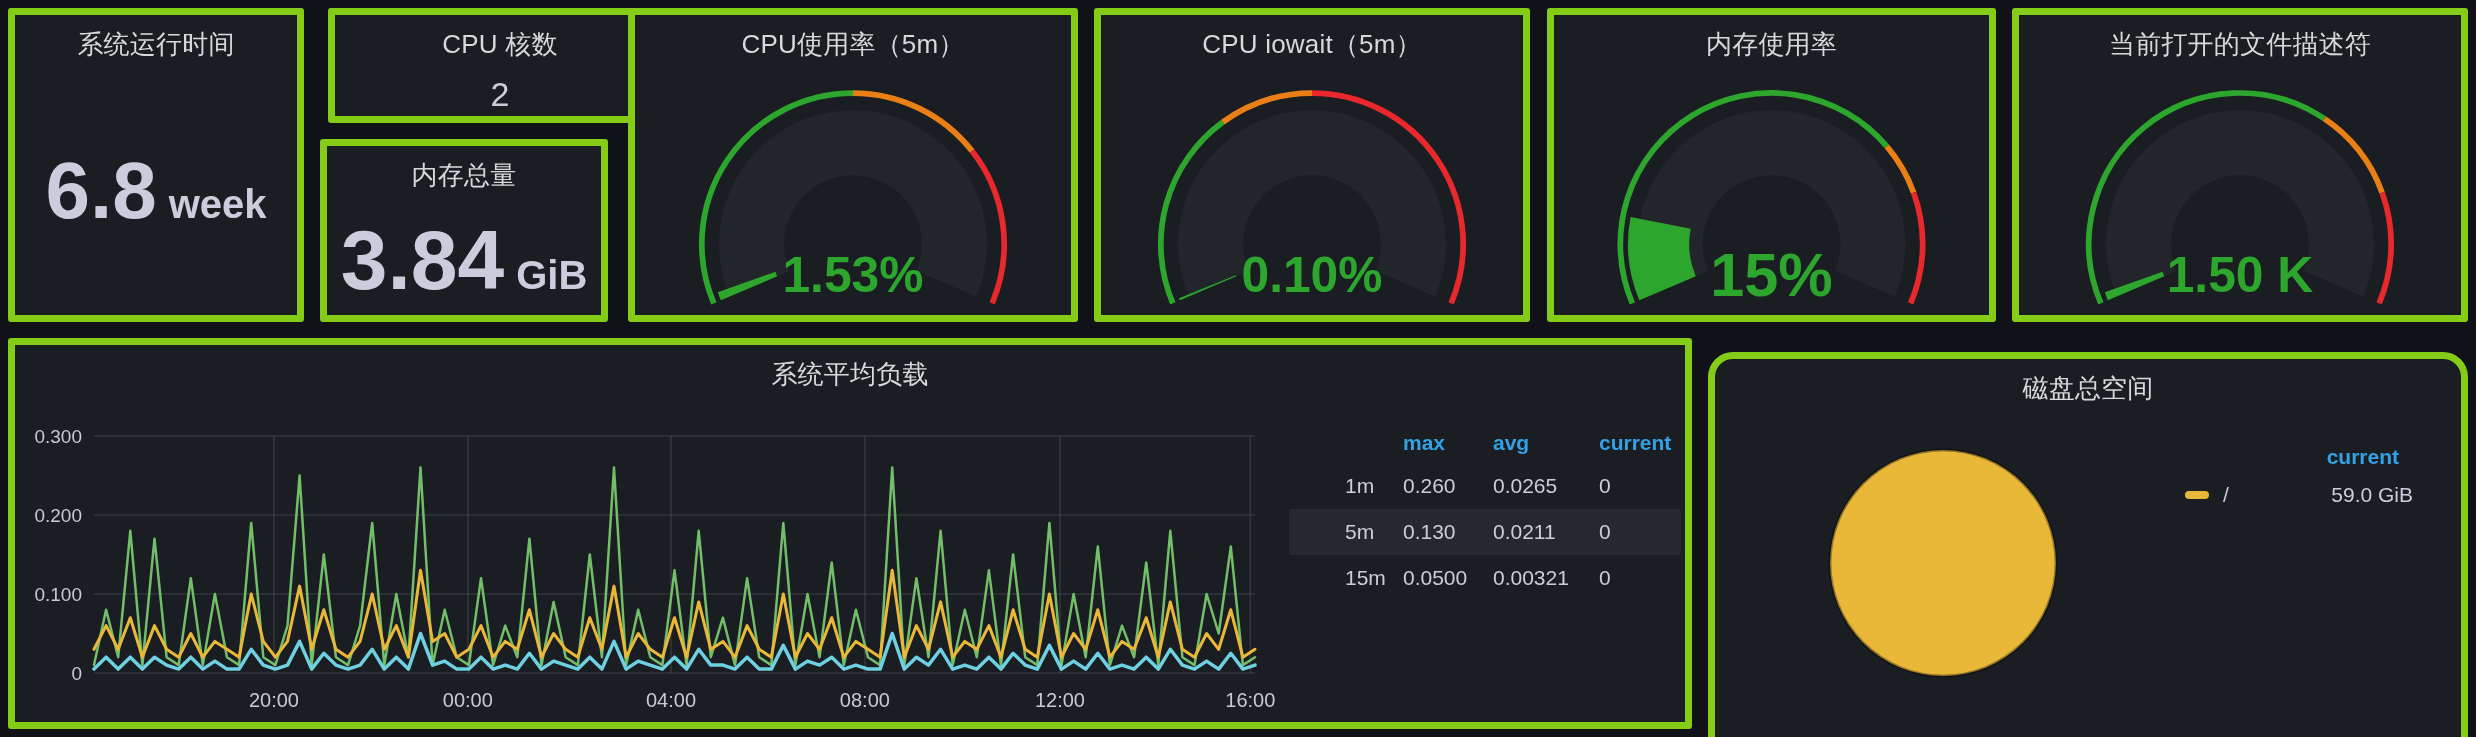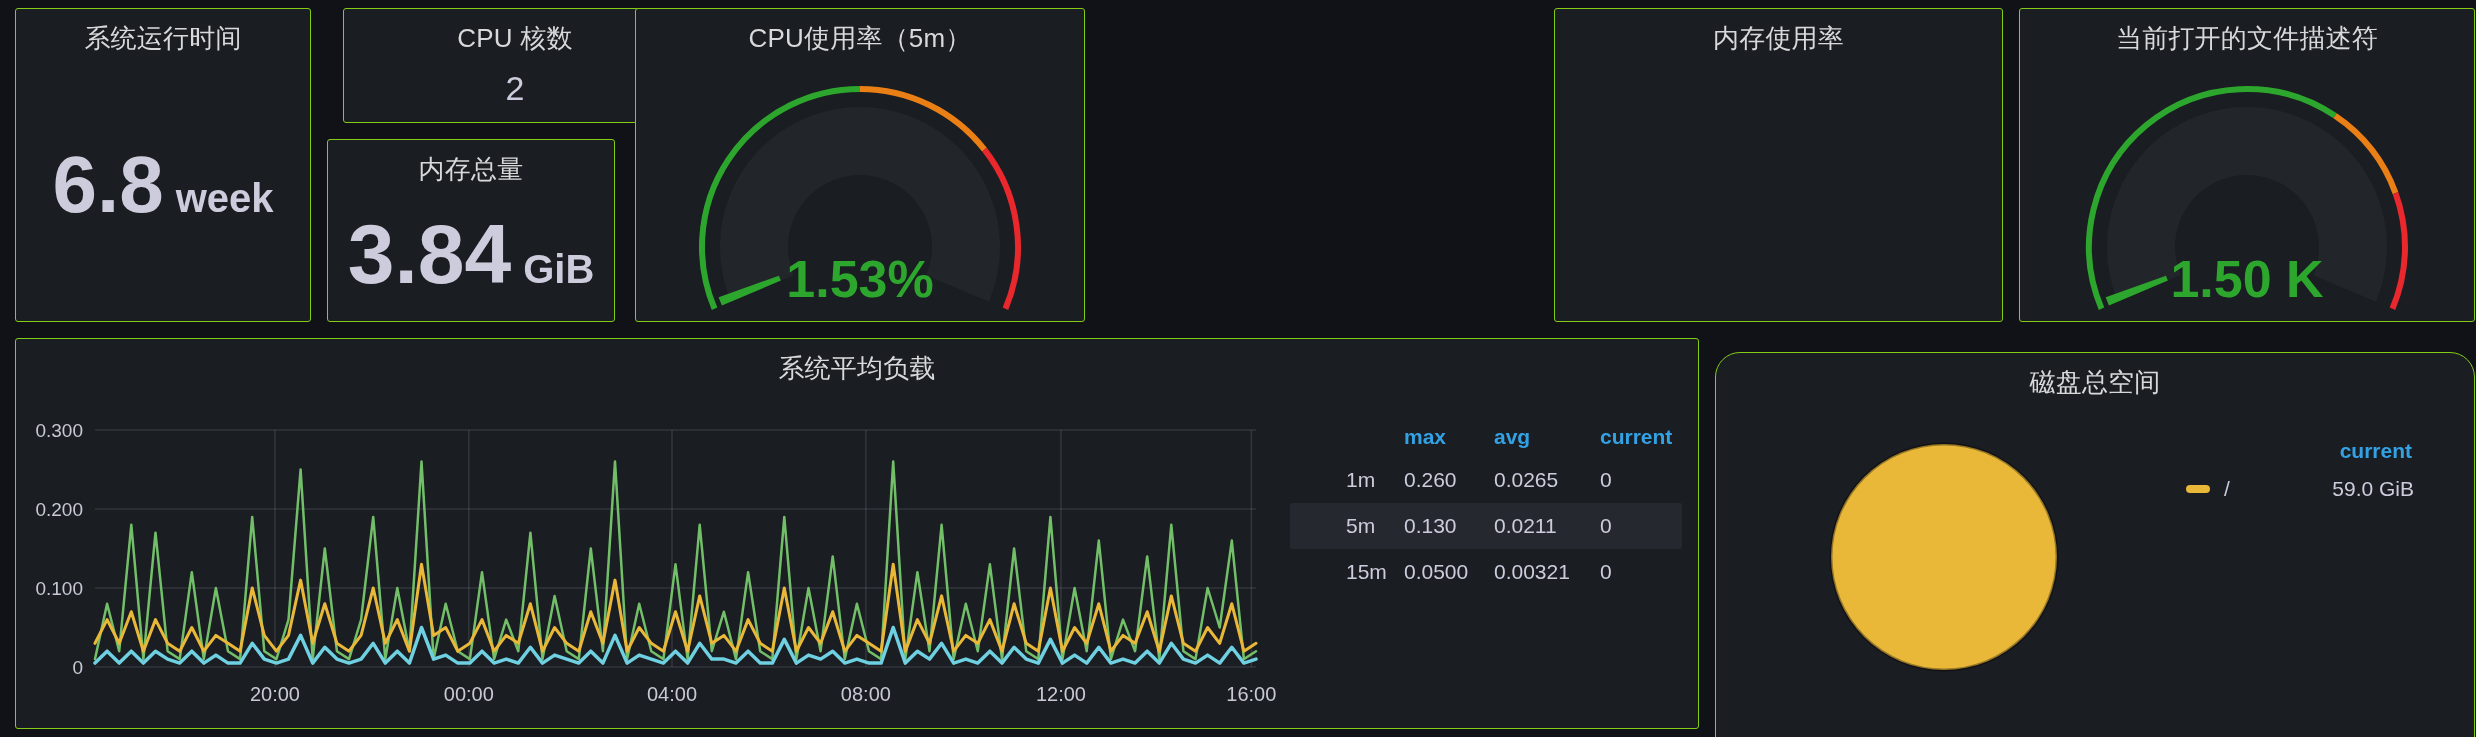--- a/index.html
+++ b/index.html
@@ -1,18 +1,18 @@
 <!DOCTYPE html>
 <html><head>
 <meta charset="utf-8">
 <style>
   html,body{margin:0;padding:0;background:#111217;width:2476px;height:737px;overflow:hidden;
     font-family:"Liberation Sans","DejaVu Sans",sans-serif;color:#ccccdc;}
   .dashboard{position:relative;width:2476px;height:737px;}
-  .panel{position:absolute;background:#1a1d22;border:1px solid #84cc16;border-radius:3px;box-sizing:border-box;margin-left:7px;}
+  .panel{position:absolute;background:#1a1d22;border:7px solid #84cc16;border-radius:3px;box-sizing:border-box;}
   .panel-title{position:absolute;top:12px;left:0;right:0;text-align:center;font-size:26px;font-weight:500;
     color:#d8d9da;white-space:nowrap;letter-spacing:.2px;}
   .stat-line{position:absolute;left:0;right:0;display:flex;justify-content:center;align-items:baseline;gap:12px;
     color:#ccccdc;}
   .stat-num{font-size:80px;font-weight:700;line-height:1;}
   .stat-num.small{font-size:34px;font-weight:500;}
   .stat-unit{font-size:40px;font-weight:600;line-height:1;}
   .gauge-host{position:absolute;left:0;right:0;top:34px;bottom:0;}
   .gauge-host svg{width:100%;height:100%;display:block;}
   .chart-host{position:absolute;inset:0;}
@@ -36,21 +36,21 @@
 <div class="dashboard">
 
   <section class="panel" style="left:8px;top:8px;width:296px;height:314px;">
     <div class="panel-title">系统运行时间</div>
     <div class="stat-line" style="top:136px;">
       <span class="stat-num">6.8</span>
       <span class="stat-unit">week</span>
     </div>
   </section>
 
-  <section class="panel" style="left:336px;top:8px;width:344px;height:115px;">
+  <section class="panel" style="left:328px;top:8px;width:344px;height:115px;">
     <div class="panel-title">CPU 核数</div>
     <div class="stat-line" style="top:62px;">
       <span class="stat-num small">2</span>
     </div>
   </section>
 
   <section class="panel" style="left:320px;top:139px;width:288px;height:183px;">
     <div class="panel-title">内存总量</div>
     <div class="stat-line" style="top:72px;">
       <span class="stat-num" style="font-size:84px;">3.84</span>
@@ -65,23 +65,46 @@
           <path d="M 95.12932051665837 258.70235798849836 A 140 140 0 1 1 352.87067948334175 258.7023579884982 L 290.27634944857573 232.13264125122762 A 72 72 0 1 0 157.72365055142433 232.13264125122774 Z" fill="#22262b"></path>
           <path d="M 78.56023315451446 265.7355183013053 A 158 158 0 0 1 223.99999999999997 46" stroke="#2da62d" stroke-width="6" fill="none"></path>
           <path d="M 223.99999999999997 46 A 158 158 0 0 1 348.4717362745929 106.68203213800545" stroke="#ea8015" stroke-width="6" fill="none"></path>
           <path d="M 348.4717362745929 106.68203213800545 A 158 158 0 0 1 369.4397668454857 265.7355183013051" stroke="#e8282c" stroke-width="6" fill="none"></path>
           <path d="M 85.92427198213397 262.60966927339115 A 150 150 0 0 1 82.64069344683418 254.17515770586166 L 142.95399757618492 232.76709041802735 A 86 86 0 0 0 144.83658260309016 237.60287705007758 Z" fill="#2da62d"></path>
           <text x="224" y="236" text-anchor="middle" dominant-baseline="central" font-size="52" font-weight="700" fill="#2da62d">1.53%</text>
         </svg>
       </div>
   </section>
 
+  <section class="panel" style="left:1094px;top:8px;width:436px;height:314px;">
+    <div class="panel-title">CPU iowait（5m）</div>
+    <div class="gauge-host">
+        <svg viewBox="0 0 434 278">
+          <path d="M 88.12932051665837 258.70235798849836 A 140 140 0 1 1 345.87067948334175 258.7023579884982 L 283.27634944857573 232.13264125122762 A 72 72 0 1 0 150.72365055142433 232.13264125122774 Z" fill="#22262b"></path>
+          <path d="M 71.56023315451446 265.7355183013053 A 158 158 0 0 1 123.77333885216999 76.43515511228149" stroke="#2da62d" stroke-width="6" fill="none"></path>
+          <path d="M 123.77333885216999 76.43515511228149 A 158 158 0 0 1 216.99999999999997 46" stroke="#ea8015" stroke-width="6" fill="none"></path>
+          <path d="M 216.99999999999997 46 A 158 158 0 0 1 362.4397668454857 265.7355183013051" stroke="#e8282c" stroke-width="6" fill="none"></path>
+          <path d="M 78.92427198213397 262.60966927339115 A 150 150 0 0 1 78.01676589664115 260.42393674825377 L 137.31627911407423 236.3497237356655 A 86 86 0 0 0 137.83658260309016 237.60287705007758 Z" fill="#2da62d"></path>
+          <text x="217" y="236" text-anchor="middle" dominant-baseline="central" font-size="52" font-weight="700" fill="#2da62d">0.10%</text>
+        </svg>
+      </div>
+  </section>
 
   <section class="panel" style="left:1547px;top:8px;width:449px;height:314px;">
     <div class="panel-title">内存使用率</div>
+    <div class="gauge-host">
+        <svg viewBox="0 0 447 278">
+          <path d="M 94.62932051665837 258.70235798849836 A 140 140 0 1 1 352.37067948334175 258.7023579884982 L 289.77634944857573 232.13264125122762 A 72 72 0 1 0 157.22365055142433 232.13264125122774 Z" fill="#22262b"></path>
+          <path d="M 78.06023315451446 265.7355183013053 A 158 158 0 0 1 344.03726076127487 101.849284054548" stroke="#2da62d" stroke-width="6" fill="none"></path>
+          <path d="M 344.03726076127487 101.849284054548 A 158 158 0 0 1 372.0279423649997 150.11632587861777" stroke="#ea8015" stroke-width="6" fill="none"></path>
+          <path d="M 372.0279423649997 150.11632587861777 A 158 158 0 0 1 368.9397668454857 265.7355183013051" stroke="#e8282c" stroke-width="6" fill="none"></path>
+          <path d="M 85.42427198213397 262.60966927339115 A 150 150 0 0 1 76.20619309553345 175.6356835515163 L 139.05155070810585 187.73779190286933 A 86 86 0 0 0 144.33658260309016 237.60287705007758 Z" fill="#2da62d"></path>
+          <text x="223.5" y="236" text-anchor="middle" dominant-baseline="central" font-size="64" font-weight="700" fill="#2da62d">15%</text>
+        </svg>
+      </div>
   </section>
 
   <section class="panel" style="left:2012px;top:8px;width:456px;height:314px;">
     <div class="panel-title">当前打开的文件描述符</div>
     <div class="gauge-host">
         <svg viewBox="0 0 454 278">
           <path d="M 98.12932051665837 258.70235798849836 A 140 140 0 1 1 355.87067948334175 258.7023579884982 L 293.27634944857573 232.13264125122762 A 72 72 0 1 0 160.72365055142433 232.13264125122774 Z" fill="#22262b"></path>
           <path d="M 81.56023315451446 265.7355183013053 A 158 158 0 0 1 315.123727218791 72.85805895493189" stroke="#2da62d" stroke-width="6" fill="none"></path>
           <path d="M 315.123727218791 72.85805895493189 A 158 158 0 0 1 375.5279423649997 150.11632587861777" stroke="#ea8015" stroke-width="6" fill="none"></path>
           <path d="M 375.5279423649997 150.11632587861777 A 158 158 0 0 1 372.4397668454857 265.7355183013051" stroke="#e8282c" stroke-width="6" fill="none"></path>

